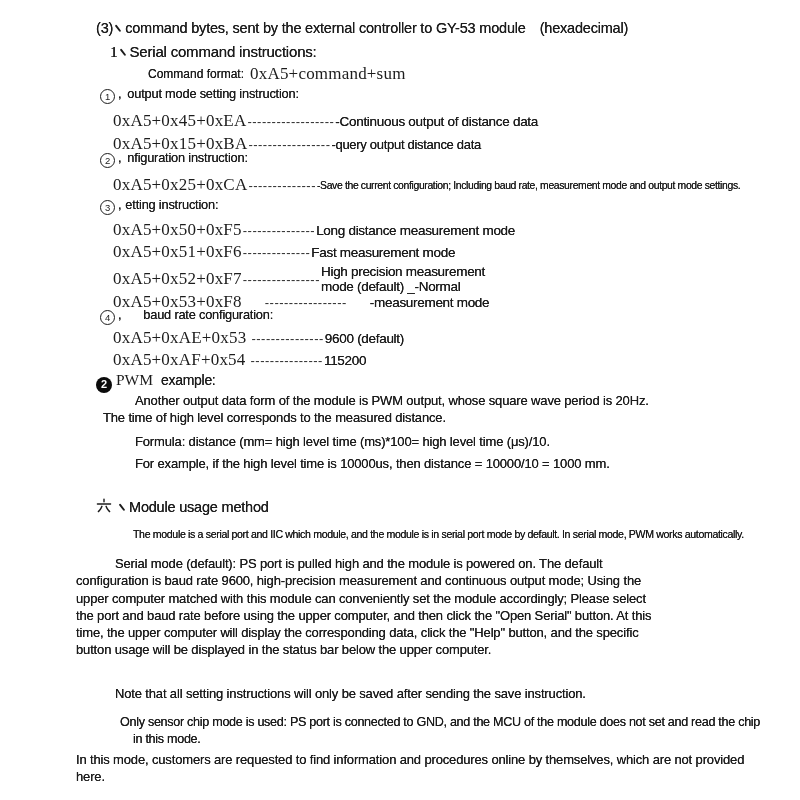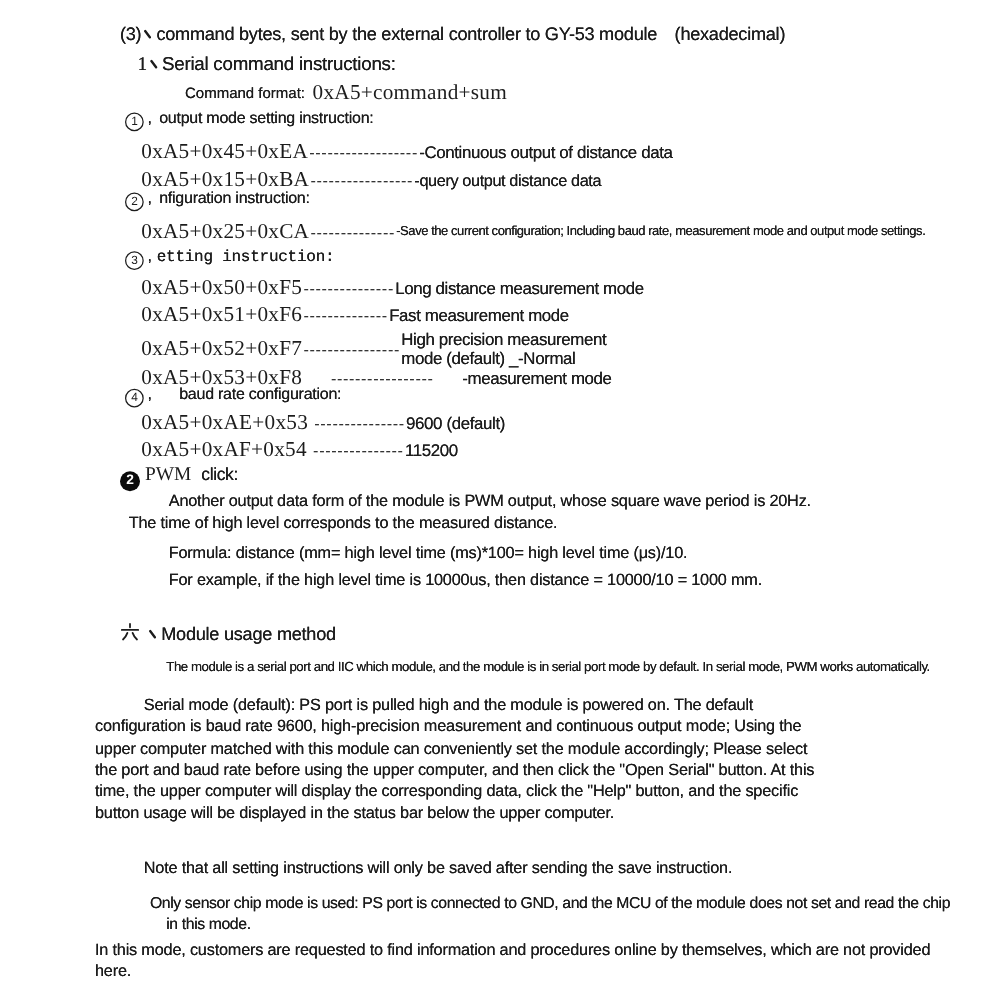--- a/index.html
+++ b/index.html
@@ -78,21 +78,21 @@
     <span class="circled">2</span><span>,</span><span style="margin-left:6px;">nfiguration instruction:</span>
   </div>
 
   <div class="abs row" style="top:175px; left:113px;">
     <span class="code">0xA5+0x25+0xCA</span>
     <span class="dash">--------------</span>
     <span class="lbl-xs semi" style="width:432px; position:relative; top:1px;">-Save the current configuration; Including baud rate, measurement mode and output mode settings.</span>
   </div>
 
   <div class="abs sect semi" style="top:197px; left:100px;">
-    <span class="circled">3</span><span>,</span><span style="margin-left:4px;font-family:Liberation Mono, monospace;">etting instruction:</span>
+    <span class="circled">3</span><span>,</span><span style="margin-left:4px;">etting instruction:</span>
   </div>
 
   <div class="abs row" style="top:220px; left:113px;">
     <span class="code">0xA5+0x50+0xF5</span>
     <span class="dash">---------------</span>
     <span class="lbl semi">Long distance measurement mode</span>
   </div>
 
   <div class="abs row" style="top:242px; left:113px;">
     <span class="code">0xA5+0x51+0xF6</span>
@@ -125,21 +125,21 @@
     <span class="lbl semi">9600 (default)</span>
   </div>
 
   <div class="abs row" style="top:350px; left:113px;">
     <span class="code">0xA5+0xAF+0x54</span>
     <span class="dash" style="margin-left:5px;">---------------</span>
     <span class="lbl semi">115200</span>
   </div>
 
   <div class="abs" style="top:371px; left:96px;">
-    <span class="badge2">2</span><span class="serif-word">PWM</span><span class="lbl semi" style="margin-left:8px; font-size:14px;">click:</span>
+    <span class="badge2">2</span><span class="serif-word">PWM</span><span class="lbl semi" style="margin-left:8px; font-size:14px;">example:</span>
   </div>
 
   <div class="abs p-body semi" style="top:392px; left:135px;">Another output data form of the module is PWM output, whose square wave period is 20Hz.</div>
   <div class="abs p-body semi" style="top:409px; left:103px;">The time of high level corresponds to the measured distance.</div>
 
   <div class="abs p-body semi" style="top:433px; left:135px;">Formula: distance (mm= high level time (ms)*100= high level time (μs)/10.</div>
   <div class="abs p-body semi" style="top:455px; left:135px;">For example, if the high level time is 10000us, then distance = 10000/10 = 1000 mm.</div>
 
   <div class="abs h2 semi" style="top:496px; left:96px;">
     <span class="liu"><svg width="16" height="16" viewBox="0 0 100 100" fill="none" stroke="#1c1c1c" stroke-width="9" stroke-linecap="round">

